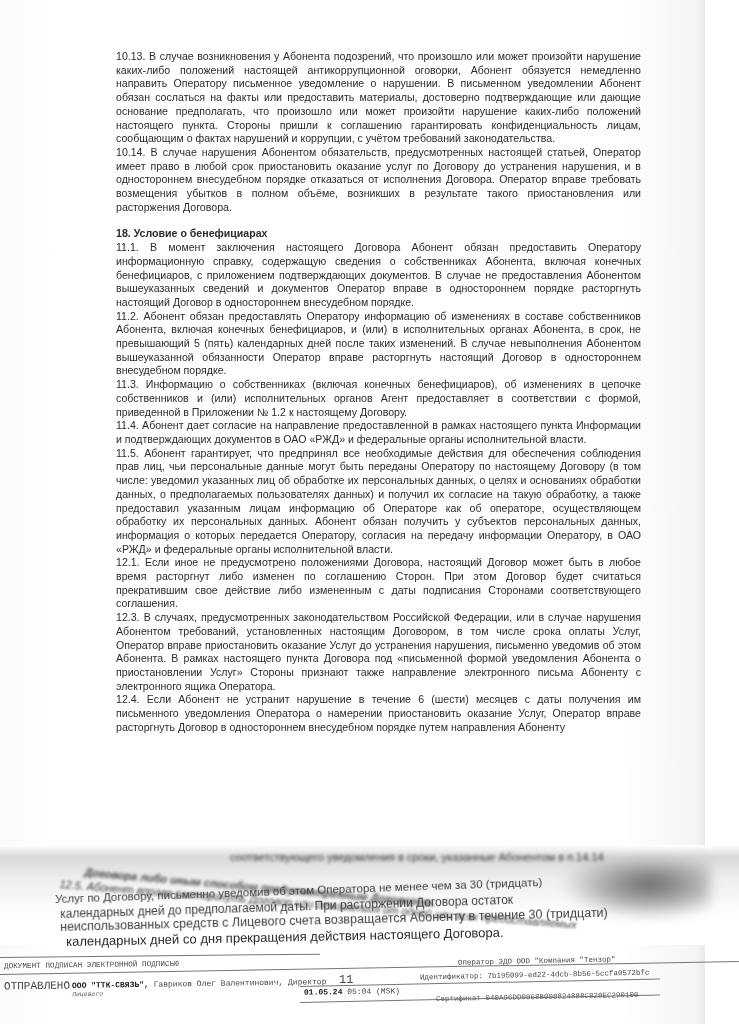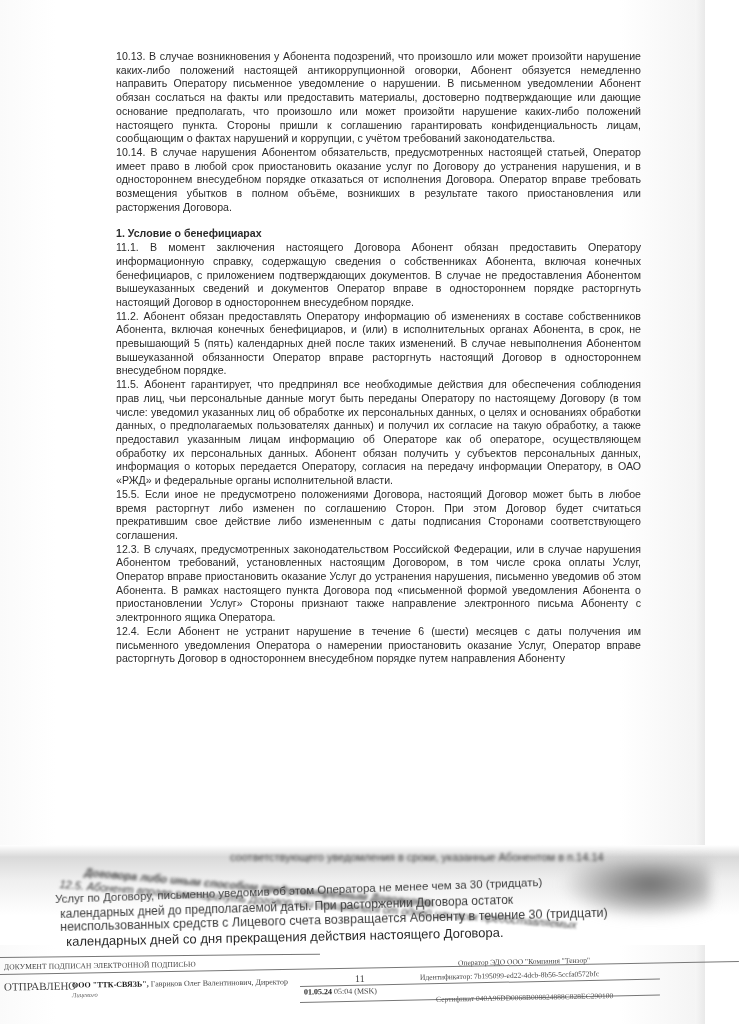--- a/index.html
+++ b/index.html
@@ -44,50 +44,52 @@
   }
   .b1 { left: 230px; top: 851px; filter: blur(1.6px); transform: rotate(0deg); }
   .b2 { left: 85px; top: 866px; filter: blur(1.8px); transform: rotate(5deg); font-style: italic; font-weight: bold; }
   .b3 { left: 60px; top: 878px; filter: blur(1.0px); transform: rotate(4.5deg); font-style: italic; }
   .b4 { left: 55px; top: 893px; filter: blur(0.6px); transform: rotate(-2deg); font-size: 11.5px; }
   .b5 { left: 60px; top: 907px; filter: blur(0.3px); transform: rotate(-1.8deg); font-size: 12px; }
   .b6 { left: 60px; top: 920px; filter: blur(0.2px); transform: rotate(-1.5deg); font-size: 12.5px; }
   .b7 { left: 66px; top: 934px; transform: rotate(-1.2deg); font-size: 13px; color: #2a2a2a; }
 
   
-  .stamp { position: absolute; left: 0; top: 955px; width: 739px; height: 69px; font-family: Liberation Serif, serif; color: #444; }
+  .stamp { position: absolute; left: 0; top: 955px; width: 739px; height: 69px; font-family: Liberation Mono, monospace; color: #444; }
   .stamp-rule { position: absolute; height: 1px; background: #777; transform-origin: left center; }
   .stamp-title { position: absolute; left: 4px; top: 6px; font-size: 7.5px; letter-spacing: 0.1px; transform: rotate(-0.8deg); }
   .stamp-sent { position: absolute; left: 4px; top: 25px; font-size: 11px; transform: rotate(-0.8deg); }
   .stamp-org { position: absolute; left: 72px; top: 24px; font-size: 8px; transform: rotate(-0.9deg); white-space: nowrap; }
   .stamp-org b { font-weight: bold; color: #222; }
   .stamp-branch { position: absolute; left: 72px; top: 36px; font-size: 6.5px; font-style: italic; color: #666; transform: rotate(-0.9deg); }
-  .stamp-page { position: absolute; left: 339px; top: 18px; font-size: 10px; transform: rotate(-0.8deg); margin-left: 16px; }
+  .stamp-page { position: absolute; left: 339px; top: 18px; font-size: 12px; transform: rotate(-0.8deg); }
   .stamp-date { position: absolute; left: 304px; top: 32px; font-size: 8px; transform: rotate(-0.8deg); white-space: nowrap; }
   .stamp-date b { color: #222; }
   .stamp-operator { position: absolute; left: 458px; top: 2px; font-size: 7.5px; transform: rotate(-1.2deg); white-space: nowrap; }
   .stamp-id { position: absolute; left: 420px; top: 16px; font-size: 7.5px; transform: rotate(-1.2deg); white-space: nowrap; }
   .stamp-cert { position: absolute; left: 436px; top: 38px; font-size: 7.5px; transform: rotate(-1.2deg); white-space: nowrap; color: #555; }
 </style>
 </head>
 <body>
 
 <div class="page">
   <div class="right-edge"></div>
 
   <div class="content">
     <p class="para">10.13. В случае возникновения у Абонента подозрений, что произошло или может произойти нарушение каких-либо положений настоящей антикоррупционной оговорки, Абонент обязуется немедленно направить Оператору письменное уведомление о нарушении. В письменном уведомлении Абонент обязан сослаться на факты или предоставить материалы, достоверно подтверждающие или дающие основание предполагать, что произошло или может произойти нарушение каких-либо положений настоящего пункта. Стороны пришли к соглашению гарантировать конфиденциальность лицам, сообщающим о фактах нарушений и коррупции, с учётом требований законодательства.</p>
     <p class="para">10.14. В случае нарушения Абонентом обязательств, предусмотренных настоящей статьей, Оператор имеет право в любой срок приостановить оказание услуг по Договору до устранения нарушения, и в одностороннем внесудебном порядке отказаться от исполнения Договора. Оператор вправе требовать возмещения убытков в полном объёме, возникших в результате такого приостановления или расторжения Договора.</p>
 
-    <p class="section-title">1.  Условие о бенефициарах</p>
+    <p class="section-title">18.  Условие о бенефициарах</p>
     <p class="para">11.1.   В момент заключения настоящего Договора Абонент обязан предоставить Оператору информационную справку, содержащую сведения о собственниках Абонента, включая конечных бенефициаров, с приложением подтверждающих документов. В случае не предоставления Абонентом вышеуказанных сведений и документов Оператор вправе в одностороннем порядке расторгнуть настоящий Договор в одностороннем внесудебном порядке.</p>
     <p class="para">11.2.   Абонент обязан предоставлять Оператору информацию об изменениях в составе собственников Абонента, включая конечных бенефициаров, и (или) в исполнительных органах Абонента, в срок, не превышающий 5 (пять) календарных дней после таких изменений. В случае невыполнения Абонентом вышеуказанной обязанности Оператор вправе расторгнуть настоящий Договор в одностороннем внесудебном порядке.</p>
+    <p class="para">11.3.   Информацию о собственниках (включая конечных бенефициаров), об изменениях в цепочке собственников и (или) исполнительных органов Агент предоставляет в соответствии с формой, приведенной в Приложении № 1.2 к настоящему Договору.</p>
+    <p class="para">11.4.   Абонент дает согласие на направление предоставленной в рамках настоящего пункта Информации и подтверждающих документов в ОАО «РЖД» и федеральные органы исполнительной власти.</p>
     <p class="para">11.5.   Абонент гарантирует, что предпринял все необходимые действия для обеспечения соблюдения прав лиц, чьи персональные данные могут быть переданы Оператору по настоящему Договору (в том числе: уведомил указанных лиц об обработке их персональных данных, о целях и основаниях обработки данных, о предполагаемых пользователях данных) и получил их согласие на такую обработку, а также предоставил указанным лицам информацию об Операторе  как об операторе, осуществляющем обработку их персональных данных. Абонент обязан получить у субъектов персональных данных, информация о которых передается Оператору, согласия на передачу информации Оператору, в ОАО «РЖД» и федеральные органы исполнительной власти.</p>
 
-    <p class="para">15.5.   Если иное не предусмотрено положениями Договора, настоящий Договор может быть в любое время расторгнут либо изменен по соглашению Сторон. При этом Договор будет считаться прекратившим свое действие либо измененным с даты подписания Сторонами соответствующего соглашения.</p>
+    <p class="para">12.1.   Если иное не предусмотрено положениями Договора, настоящий Договор может быть в любое время расторгнут либо изменен по соглашению Сторон. При этом Договор будет считаться прекратившим свое действие либо измененным с даты подписания Сторонами соответствующего соглашения.</p>
     <p class="para">12.3.   В случаях, предусмотренных законодательством Российской Федерации, или в случае нарушения Абонентом требований, установленных настоящим Договором, в том числе срока оплаты Услуг, Оператор вправе приостановить оказание Услуг до устранения нарушения, письменно уведомив об этом Абонента. В рамках настоящего пункта Договора под «письменной формой уведомления Абонента о приостановлении Услуг» Стороны признают также направление электронного письма Абоненту с электронного ящика Оператора.</p>
     <p class="para">12.4.   Если Абонент не устранит нарушение в течение 6 (шести) месяцев с даты получения им письменного уведомления Оператора о намерении приостановить оказание Услуг, Оператор вправе расторгнуть Договор в одностороннем внесудебном порядке путем направления Абоненту</p>
   </div>
 
   <div class="curl"></div>
   <div class="curl-shadow"></div>
 
   <div class="blur-line b1">соответствующего уведомления в сроки, указанные Абонентом в п.14.14</div>
   <div class="blur-line b2">Договора либо иным способом предусмотренным Договором.</div>
   <div class="blur-line b3">12.5.   Абонент вправе расторгнуть Договор или отказаться от одной или всех предоставляемых</div>

